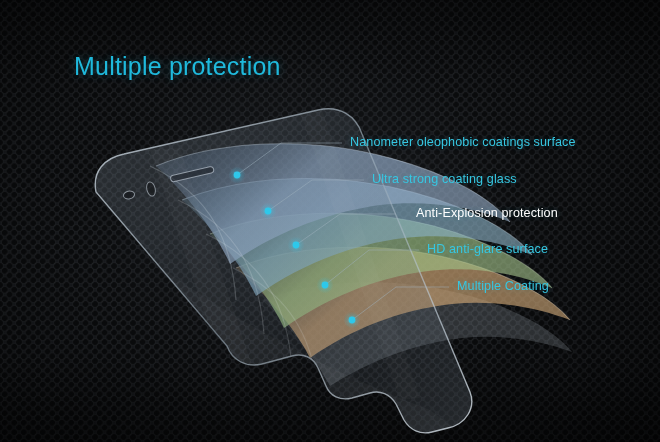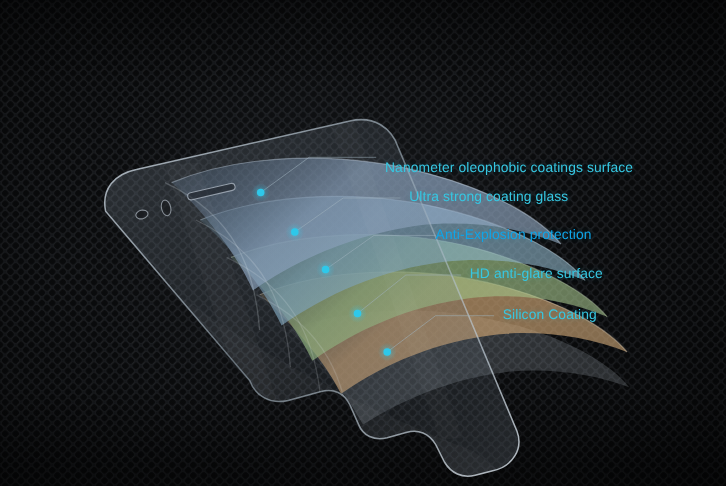--- a/index.html
+++ b/index.html
@@ -90,20 +90,21 @@
 <body>
 
 <div id="stage">
 
   <div class="bg-base"></div>
   <div class="bg-mesh"></div>
   <div class="bg-mesh2"></div>
   <div class="bg-vignette"></div>
   <div class="bg-topfade"></div>
 
+  <div id="title">Multiple protection</div>
 
   <svg id="art" width="660" height="442" viewBox="0 0 660 442">
     <defs>
 
       <linearGradient id="glassFill" x1="0" y1="0" x2="1" y2="1">
         <stop offset="0%" stop-color="#7d8a96" stop-opacity="0.30"></stop>
         <stop offset="35%" stop-color="#6e7c89" stop-opacity="0.20"></stop>
         <stop offset="70%" stop-color="#5d6a77" stop-opacity="0.15"></stop>
         <stop offset="100%" stop-color="#8c99a6" stop-opacity="0.24"></stop>
       </linearGradient>
@@ -278,20 +279,20 @@
         <circle cx="296" cy="245" r="8.5" fill="url(#dotGlow)"></circle>
         <circle cx="296" cy="245" r="3.4" fill="#2ec8ea"></circle>
         <circle cx="325" cy="285" r="8.5" fill="url(#dotGlow)"></circle>
         <circle cx="325" cy="285" r="3.4" fill="#2ec8ea"></circle>
         <circle cx="352" cy="320" r="8.5" fill="url(#dotGlow)"></circle>
         <circle cx="352" cy="320" r="3.4" fill="#2ec8ea"></circle>
       </g>
   </svg>
 
   <div id="labels">
-      <div class="label" style="left: 350px; top: 135px; color: rgb(54, 199, 226); margin-top: 10px;">Nanometer oleophobic coatings surface</div>
+      <div class="label" style="left: 350px; top: 135px; color: rgb(54, 199, 226);">Nanometer oleophobic coatings surface</div>
       <div class="label" style="left: 372px; top: 172px; color: rgb(54, 199, 226);">Ultra strong coating glass</div>
-      <div class="label" style="left: 396px; top: 206px; color: #0ea5e9;">Anti-Explosion protection</div>
+      <div class="label" style="left: 416px; top: 206px; color: #ffffff;">Anti-Explosion protection</div>
       <div class="label" style="left: 427px; top: 242px; color: rgb(54, 199, 226);">HD anti-glare surface</div>
-      <div class="label" style="left: 457px; top: 279px; color: rgb(54, 199, 226);">Silicon Coating</div>
+      <div class="label" style="left: 457px; top: 279px; color: rgb(54, 199, 226);">Multiple Coating</div>
     </div>
 
 </div>
 
 </body></html>

